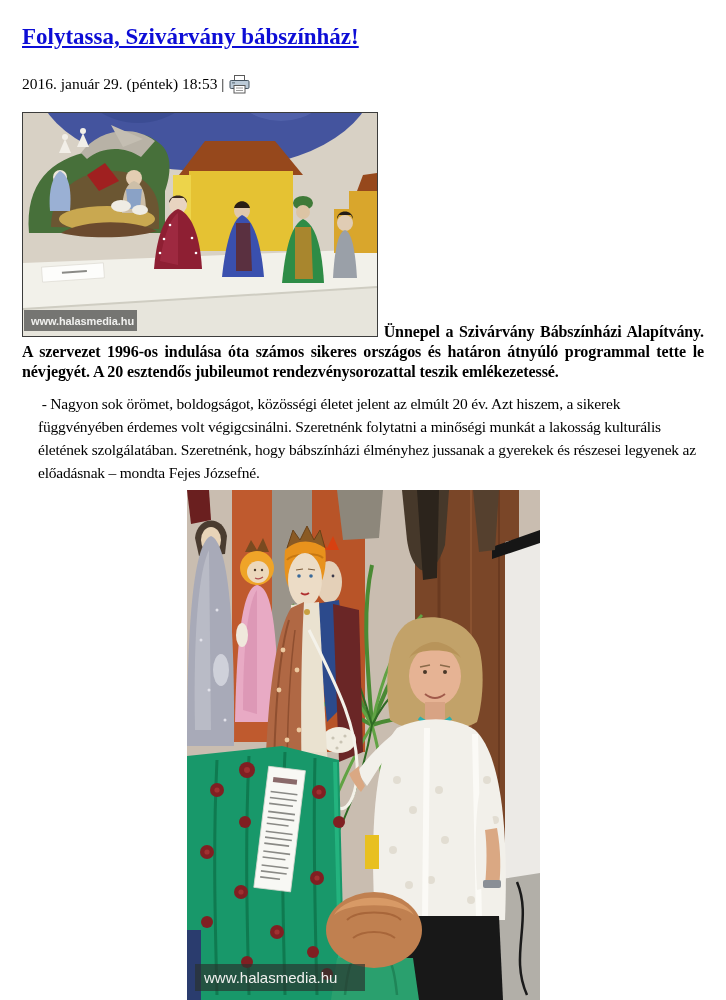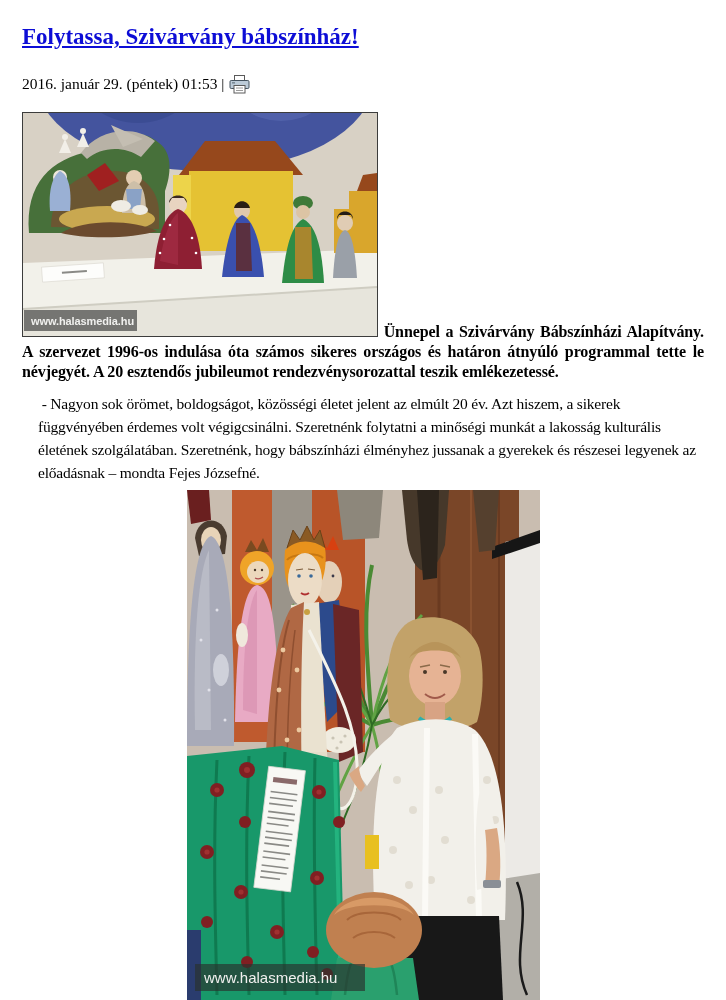--- a/index.html
+++ b/index.html
@@ -35,21 +35,21 @@
 
   .wm-text { font-family:"Liberation Sans", sans-serif; fill:#f0f0ee; }
 </style>
 </head>
 <body>
 
 <div class="page">
 
   <h1 class="title"><a>Folytassa, Szivárvány bábszínház!</a></h1>
 
-  <div class="dateline"><span>2016. január 29. (péntek) 01:53 |</span><span class="print-icon"><svg width="21" height="19" viewBox="0 0 21 19">
+  <div class="dateline"><span>2016. január 29. (péntek) 18:53 |</span><span class="print-icon"><svg width="21" height="19" viewBox="0 0 21 19">
       <rect x="5.5" y="0.5" width="10" height="5.5" fill="#ffffff" stroke="#5a5a5a"></rect>
       <rect x="1" y="5.5" width="19" height="8" rx="1.2" fill="#bccbd8" stroke="#44525e"></rect>
       <rect x="3" y="7" width="3" height="1.6" fill="#7a8a96"></rect>
       <rect x="5" y="10.5" width="11" height="7.5" fill="#ffffff" stroke="#5a5a5a"></rect>
       <line x1="7" y1="13" x2="14" y2="13" stroke="#9a9a9a"></line>
       <line x1="7" y1="15.5" x2="14" y2="15.5" stroke="#9a9a9a"></line>
     </svg></span></div>
 
   <p class="lead"><span class="photo1"><svg viewBox="0 0 354 223" width="354" height="223">
       <g>

